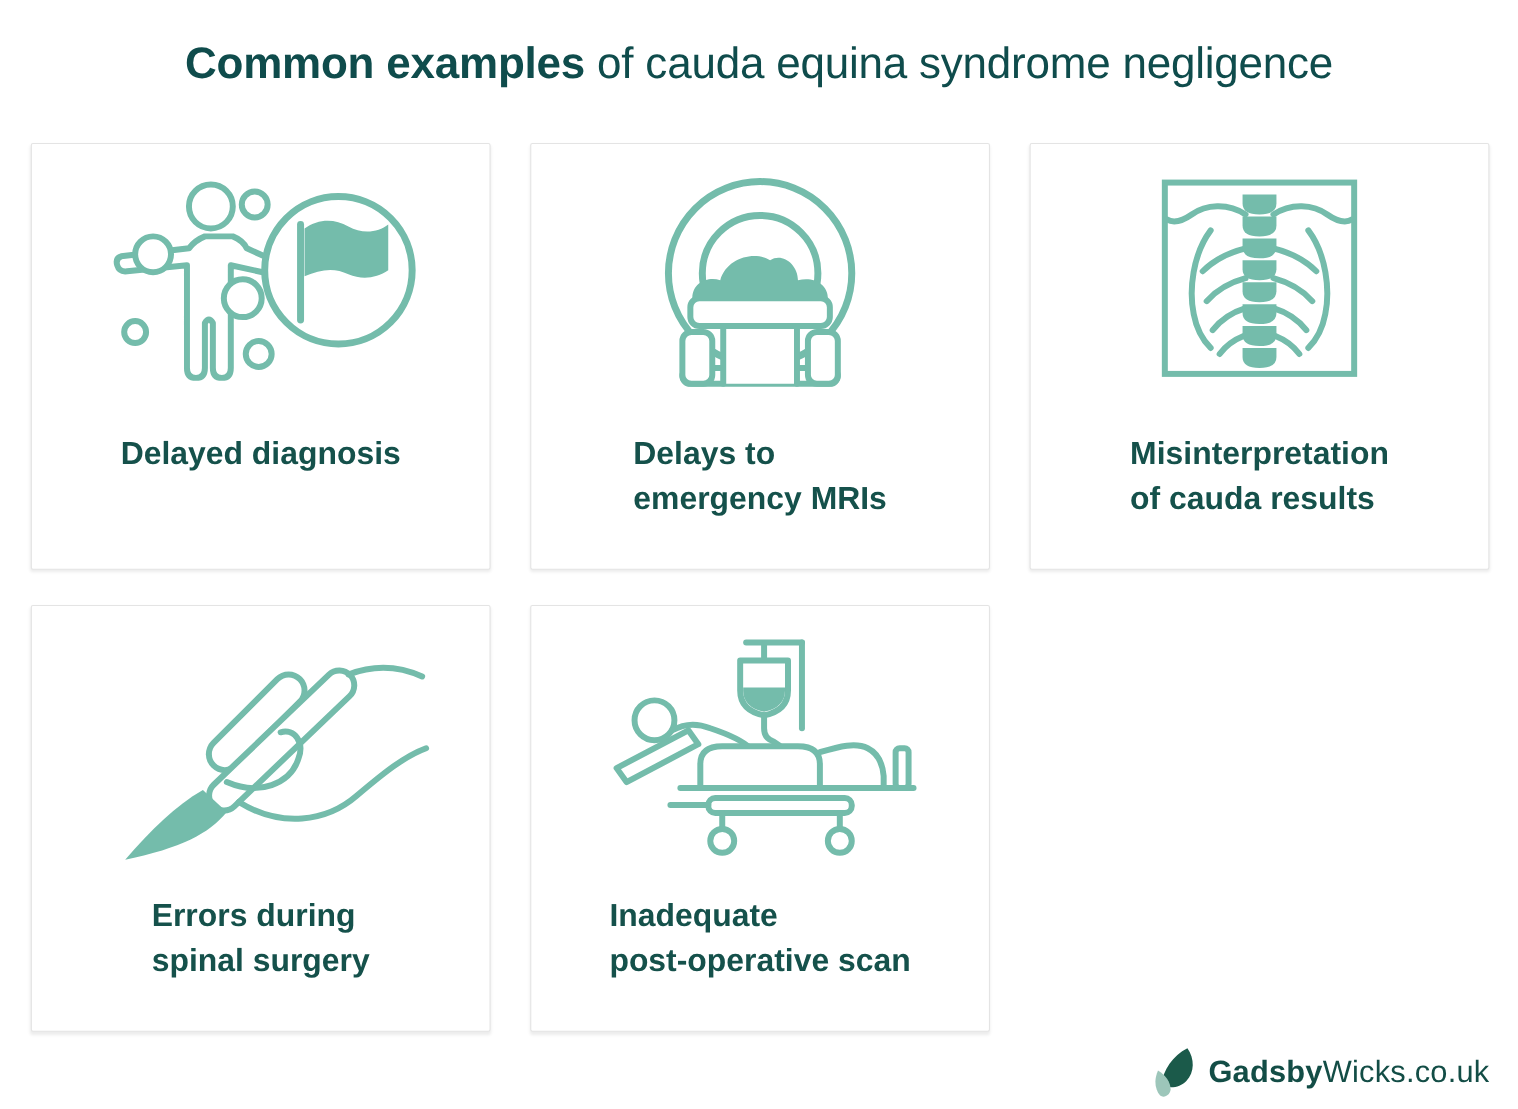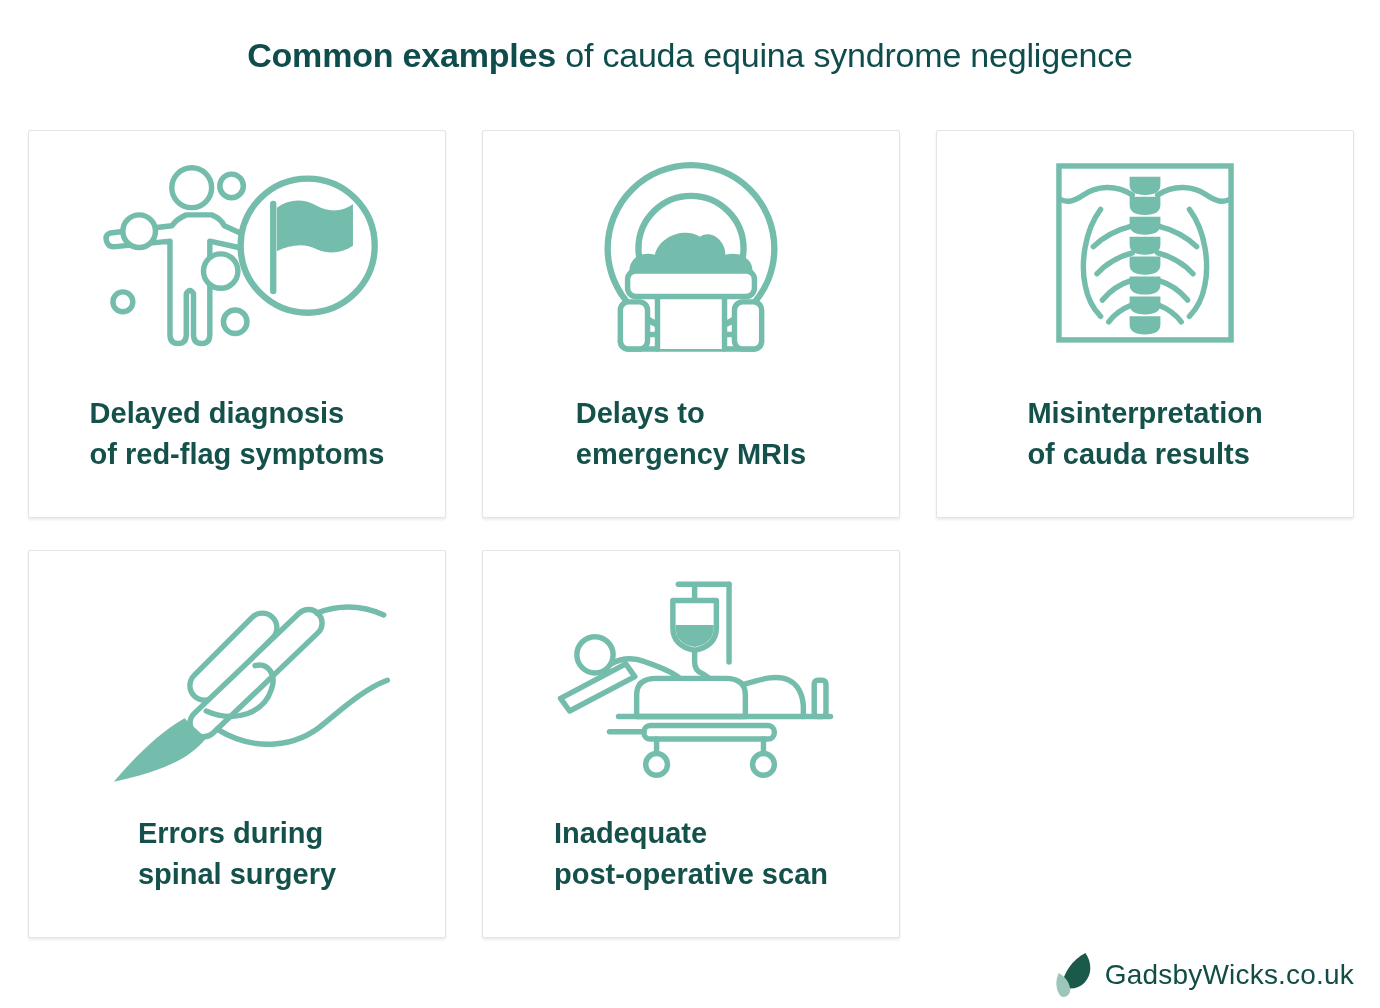--- a/index.html
+++ b/index.html
@@ -6,21 +6,21 @@
   body{
     width:1380px;height:1008px;
     background:#ffffff;
     font-family:"Liberation Sans",sans-serif;
     position:relative;overflow:hidden;
   }
   .page-title{
     text-align:center;
     margin:0;
     padding-top:36px;
-    font-size:34px;
+    font-size:40px;
     font-weight:400;
     color:#0f4c4c;
     letter-spacing:-0.2px;
   }
   .page-title .t-bold{font-weight:700;}
   .cards-grid{
     position:absolute;
     left:28px;top:130px;
     display:grid;
     grid-template-columns:repeat(3,418px);
@@ -59,21 +59,21 @@
     align-items:center;
     gap:10px;
     text-decoration:none;
   }
   .logo-text{
     font-size:28px;
     color:#134d46;
     font-weight:400;
     letter-spacing:0.2px;
   }
-  .logo-text .l-bold{font-weight:400;}
+  .logo-text .l-bold{font-weight:700;}
 </style>
 </head>
 <body>
 
 <h1 class="page-title"><span class="t-bold">Common examples</span><span> of cauda equina syndrome negligence</span></h1>
 
 <div class="cards-grid">
 
   <div class="card">
     <div class="icon-wrap">
@@ -87,21 +87,20 @@
           <circle cx="44" cy="164" r="11" fill="#ffffff"></circle>
           <circle cx="168" cy="186" r="13" fill="#ffffff"></circle>
           <circle cx="248" cy="102" r="74" fill="#ffffff" stroke-width="7"></circle>
           <line x1="210" y1="56" x2="210" y2="152" stroke-width="7"></line>
         </g>
         <path fill="#74bcab" d="M 214,60 C 228,50 244,50 258,58 C 272,66 288,64 298,56 L 298,102 C 286,110 272,112 258,106 C 244,99 230,101 214,108 Z"></path>
       </svg>
     </div>
     <div class="card-label">
       <div>Delayed diagnosis</div>
-      <div>of red-flag symptoms</div>
     </div>
   </div>
 
   <div class="card">
     <div class="icon-wrap">
       <svg viewBox="0 0 340 240">
         <g fill="none" stroke="#74bcab" stroke-width="7" stroke-linecap="round" stroke-linejoin="round">
           <circle cx="170" cy="105" r="92"></circle>
           <circle cx="170" cy="105" r="58"></circle>
           <rect x="92" y="200" width="156" height="16" rx="8" fill="#ffffff" stroke-width="6"></rect>

